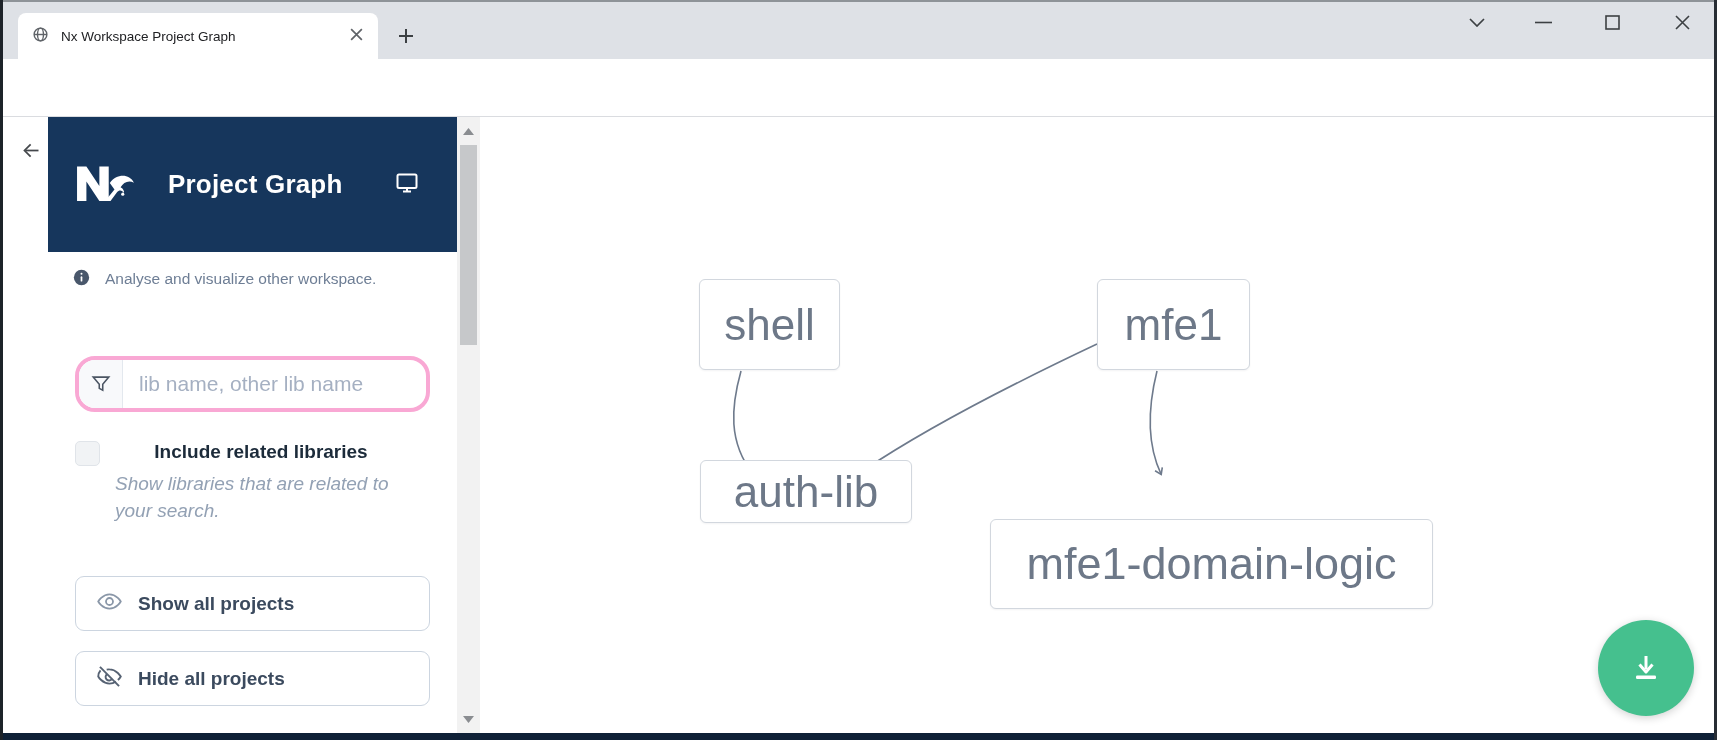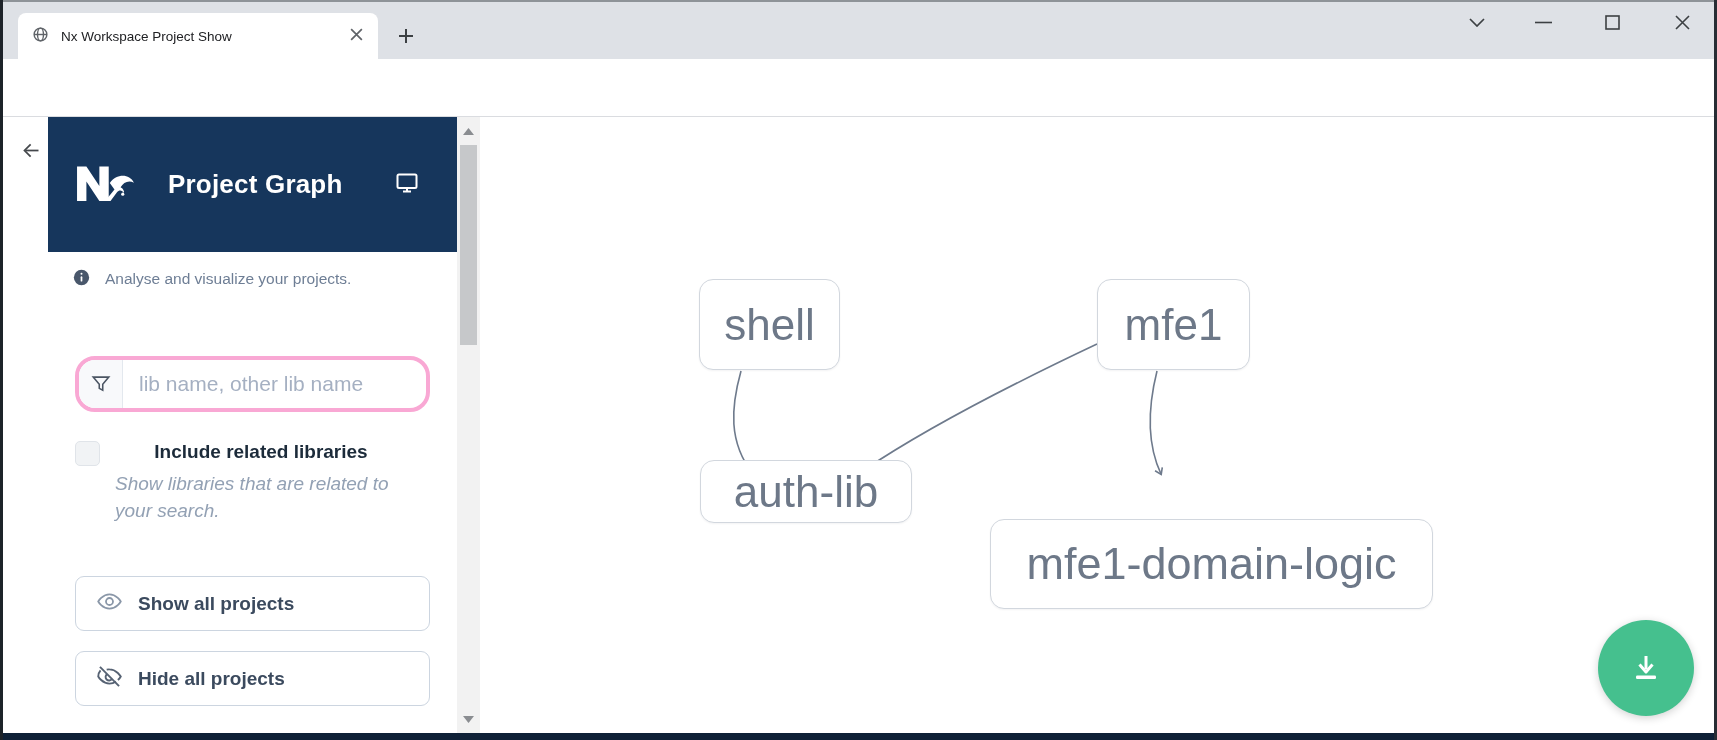--- a/index.html
+++ b/index.html
@@ -72,21 +72,21 @@
   .side-btn span { font-size:19px; font-weight:600; color:#3b4a5e; }
   .btn-show { top:459px; } .btn-hide { top:534px; }
 
   
   .sscroll { position:absolute; left:409px; top:0; width:23px; height:616px; background:#f2f2f2; }
   .s-arrow { position:absolute; left:0; width:23px; height:14px; display:flex; align-items:center;
              justify-content:center; cursor:pointer; }
   .s-arrow svg { display:block; }
   .s-thumb { position:absolute; left:3px; top:28px; width:17px; height:200px; background:#c6c8ca; cursor:pointer; }
   .edges { position:absolute; left:0; top:0; width:1717px; height:740px; pointer-events:none; z-index:5; }
-  .gnode { position:absolute; background:#fff; border:1px solid #d2d7de; border-radius:14px;
+  .gnode { position:absolute; background:#fff; border:1px solid #d2d7de; border-radius:6px;
            display:flex; align-items:center; justify-content:center; color:#6d7888; font-size:44px;
            box-shadow:0 1px 2px rgba(15,23,42,.05); cursor:pointer; z-index:6; }
   .n-shell  { left:699px;  top:279px; width:141px; height:91px; }
   .n-mfe1   { left:1097px; top:279px; width:153px; height:91px; }
   .n-auth   { left:700px;  top:460px; width:212px; height:63px; }
   .n-domain { left:990px;  top:483px; width:443px; height:90px; font-size:45px;margin-top:36px; }
 
   .fab { position:absolute; left:1598px; top:620px; width:96px; height:96px; border-radius:50%;
          background:#45c08e; border:0; display:flex; align-items:center; justify-content:center;
          cursor:pointer; box-shadow:0 2px 8px rgba(0,0,0,.18); z-index:8; }
@@ -98,21 +98,21 @@
 
   <div class="tabstrip">
     <div class="tab">
       <span>
         <svg width="17" height="17" viewBox="0 0 24 24" fill="none" stroke="#5f6368" stroke-width="2">
           <circle cx="12" cy="12" r="9"></circle>
             <path d="M3 12h18"></path>
             <ellipse cx="12" cy="12" rx="4.2" ry="9"></ellipse>
         </svg>
       </span>
-      <span class="tab-title">Nx Workspace Project Show</span>
+      <span class="tab-title">Nx Workspace Project Graph</span>
       <span class="tab-close">
         <svg width="15" height="15" viewBox="0 0 14 14" stroke="#5f6368" stroke-width="1.6">
           <path d="M2 2l10 10M12 2L2 12"></path>
         </svg>
       </span>
     </div>
     <span class="newtab">
       <svg width="18" height="18" viewBox="0 0 18 18" stroke="#3c4043" stroke-width="2">
         <path d="M9 2v14M2 9h14"></path>
       </svg>
@@ -230,21 +230,21 @@
       </div>
 
       <div class="tagline">
         <span>
           <svg width="17" height="17" viewBox="0 0 20 20">
             <circle cx="10" cy="10" r="9" fill="#49576b"></circle>
             <rect x="9" y="8.6" width="2" height="6.2" rx="1" fill="#fff"></rect>
             <circle cx="10" cy="5.6" r="1.2" fill="#fff"></circle>
           </svg>
         </span>
-        <span>Analyse and visualize your projects.</span>
+        <span>Analyse and visualize other workspace.</span>
       </div>
 
       <div class="filterbox">
         <span class="funnel-cell">
           <svg width="22" height="22" viewBox="0 0 24 24" fill="none" stroke="#4b5563" stroke-width="1.7">
             <path d="M3.5 4.5h17l-6.6 7.8v6.5l-3.8-2v-4.5L3.5 4.5z"></path>
           </svg>
         </span>
         <input type="text" placeholder="lib name, other lib name" style="">
       </div>

